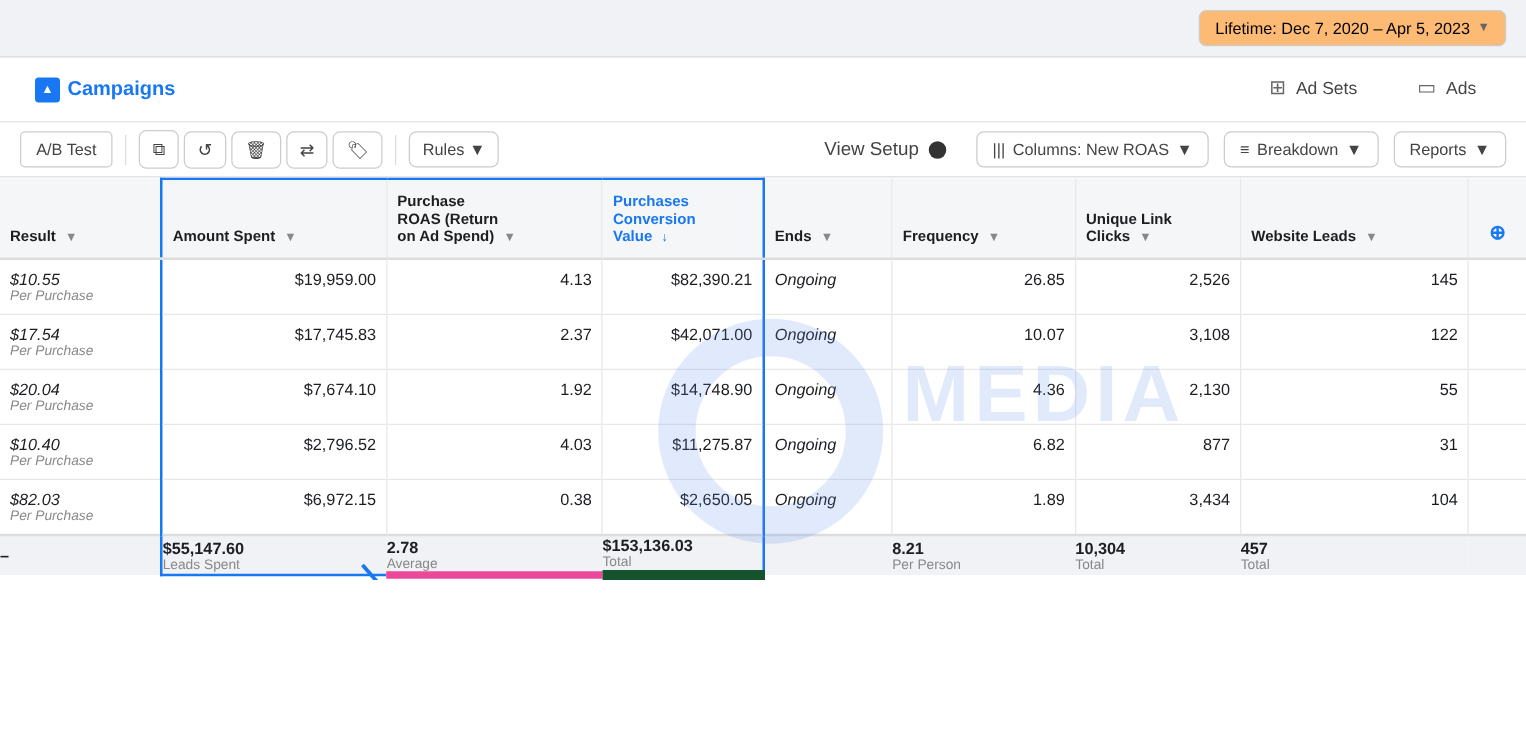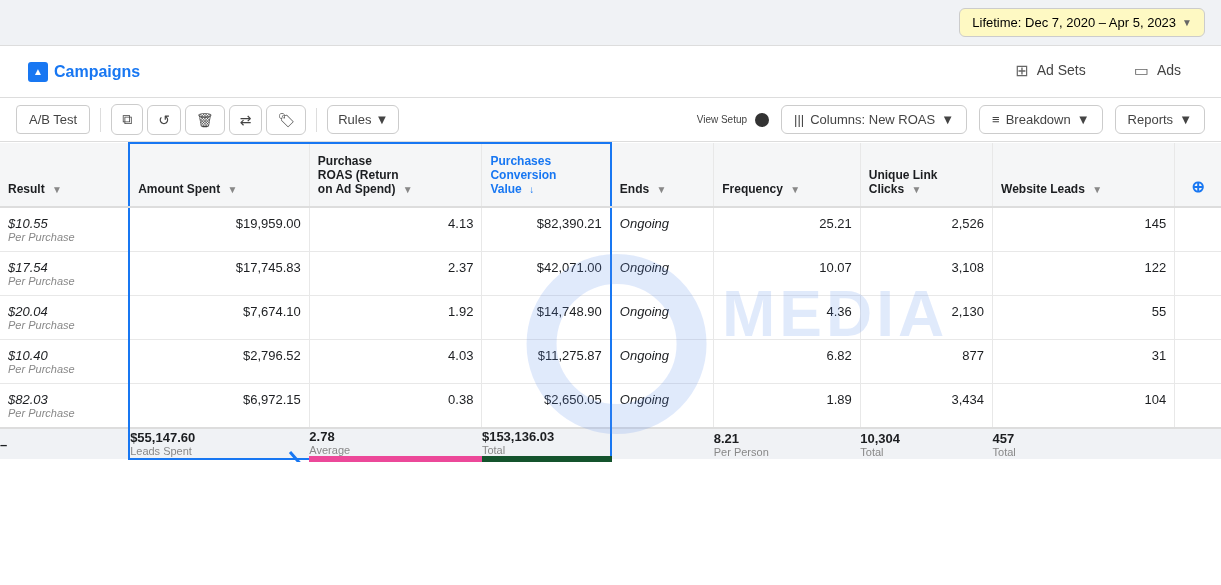--- a/index.html
+++ b/index.html
@@ -8,21 +8,21 @@
     
     .top-bar {
       background: #f0f2f5;
       padding: 8px 16px;
       display: flex;
       justify-content: flex-end;
       align-items: center;
       border-bottom: 1px solid #ddd;
     }
     .date-range-btn {
-      background: #fef9c3;
+      background: #fdba74;
       border: 1px solid #ccc;
       border-radius: 6px;
       padding: 6px 12px;
       font-size: 13px;
       cursor: pointer;
       display: flex;
       align-items: center;
       gap: 6px;
     }
     .date-range-btn .chevron { font-size: 10px; color: #666; }
@@ -99,22 +99,22 @@
       cursor: pointer;
       color: #444;
       font-size: 14px;
     }
     .toolbar-divider { width: 1px; height: 24px; background: #ddd; margin: 0 6px; }
     .toolbar-spacer { flex: 1; }
     .view-setup {
       display: flex;
       align-items: center;
       gap: 8px;
-      margin-right: 0;
-      font-size: 10px;
+      margin-right: 12px;
+      font-size: 15px;
       color: #444;
     }
     .view-setup-dot {
       width: 14px;
       height: 14px;
       background: #333;
       border-radius: 50%;
     }
     .columns-btn, .breakdown-btn, .reports-btn {
       border: 1px solid #ccc;
@@ -212,21 +212,21 @@
     .footer-row td.col-box-end {
       border-right: 2px solid #1877f2 !important;
       border-bottom: 2px solid #1877f2;
     }
     .footer-row td.footer-box-start {
       border-left: 2px solid #1877f2;
       border-bottom: 2px solid #1877f2;
     }
     .footer-row td.footer-box-end {
       border-right: 2px solid #1877f2 !important;
-      border-bottom: 6px solid #14532d;
+      border-bottom: 8px solid #14532d;
       margin-left: 36px;
     }
 
     
     .watermark {
       position: absolute;
       top: 50%;
       left: 50%;
       transform: translate(-20%, -40%);
       pointer-events: none;
@@ -385,21 +385,21 @@
           <th style="text-align:center; color:#1877f2; font-size:16px;">⊕</th>
         </tr>
       </thead>
       <tbody id="table-body">
       <tr>
             <td class="left-align">$10.55<br><span class="sub-label">Per Purchase</span></td>
             <td class="col-box-start">$19,959.00</td>
             <td>4.13</td>
             <td class="col-box-end">$82,390.21</td>
             <td class="left-align">Ongoing</td>
-            <td>25.21</td>
+            <td>26.85</td>
             <td>2,526</td>
             <td>145</td>
             <td></td>
           </tr>
           <tr>
             <td class="left-align">$17.54<br><span class="sub-label">Per Purchase</span></td>
             <td class="col-box-start">$17,745.83</td>
             <td>2.37</td>
             <td class="col-box-end">$42,071.00</td>
             <td class="left-align">Ongoing</td>

